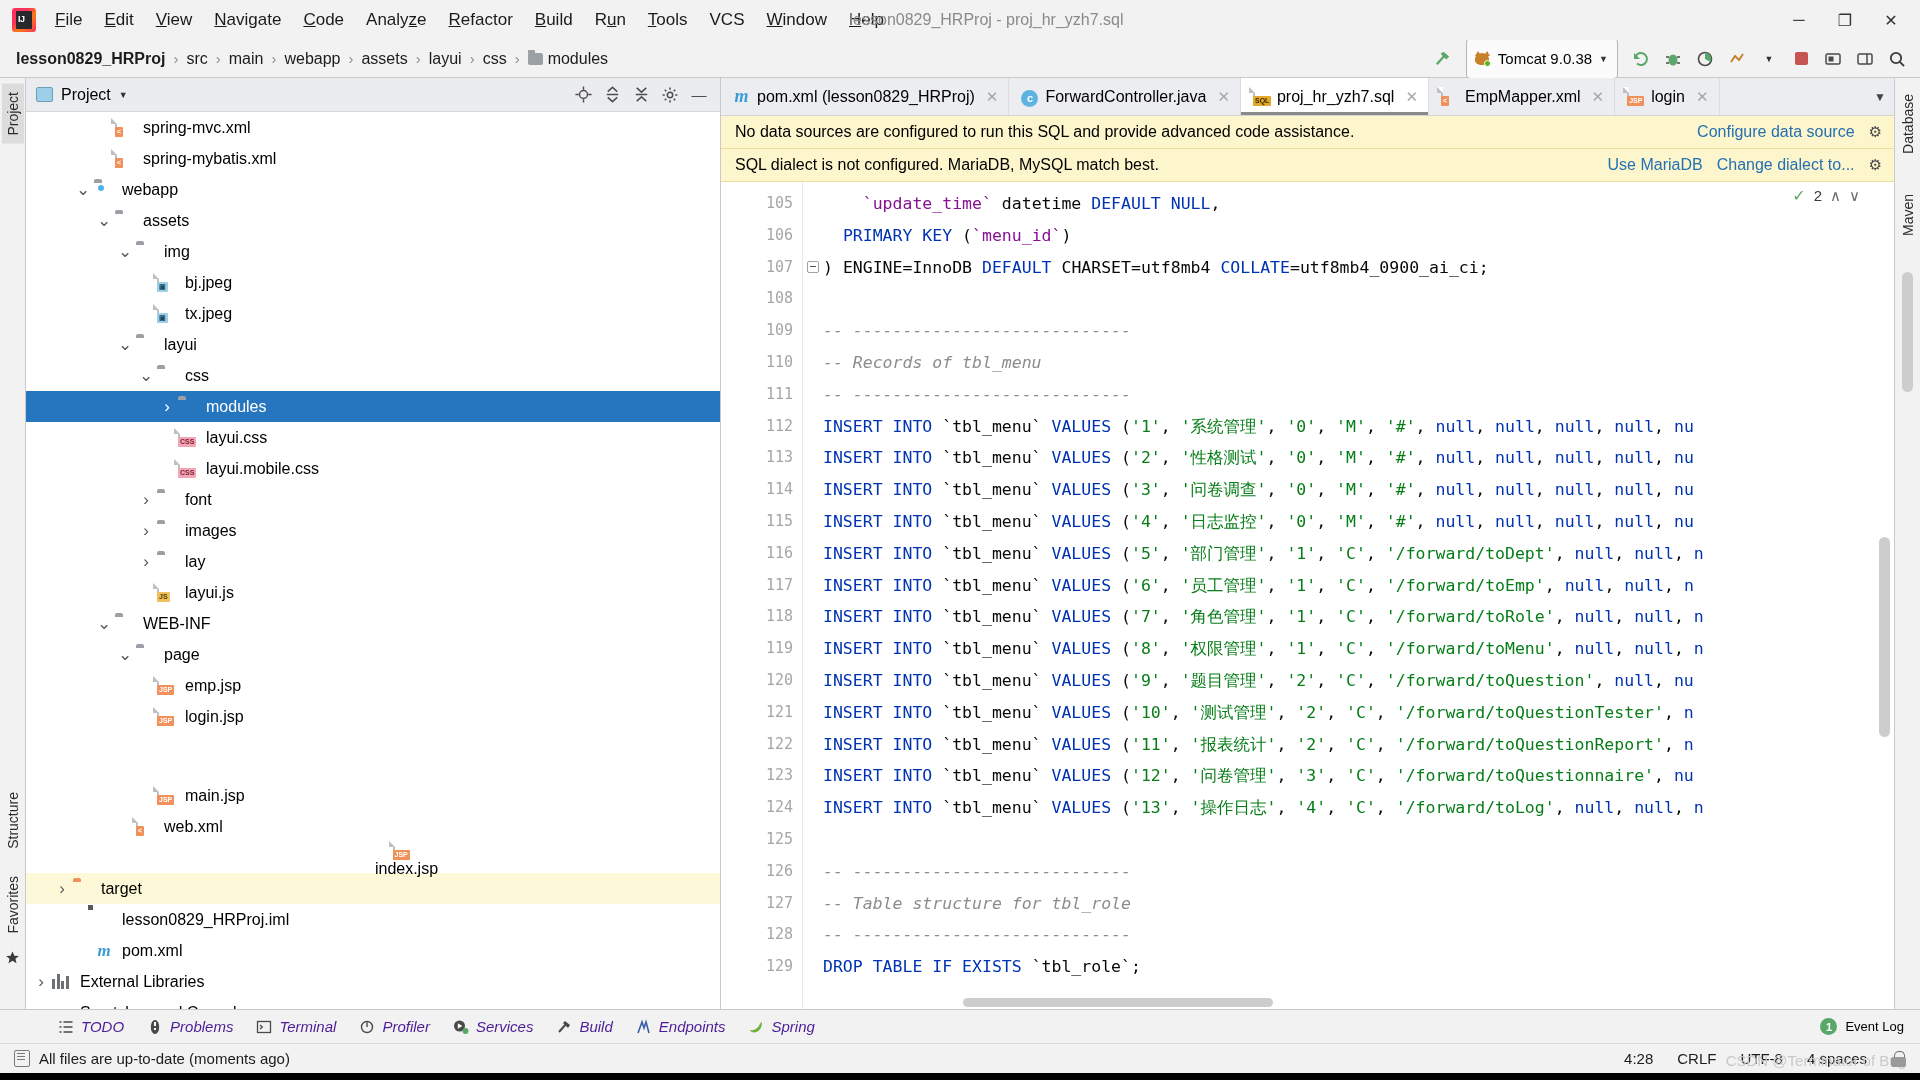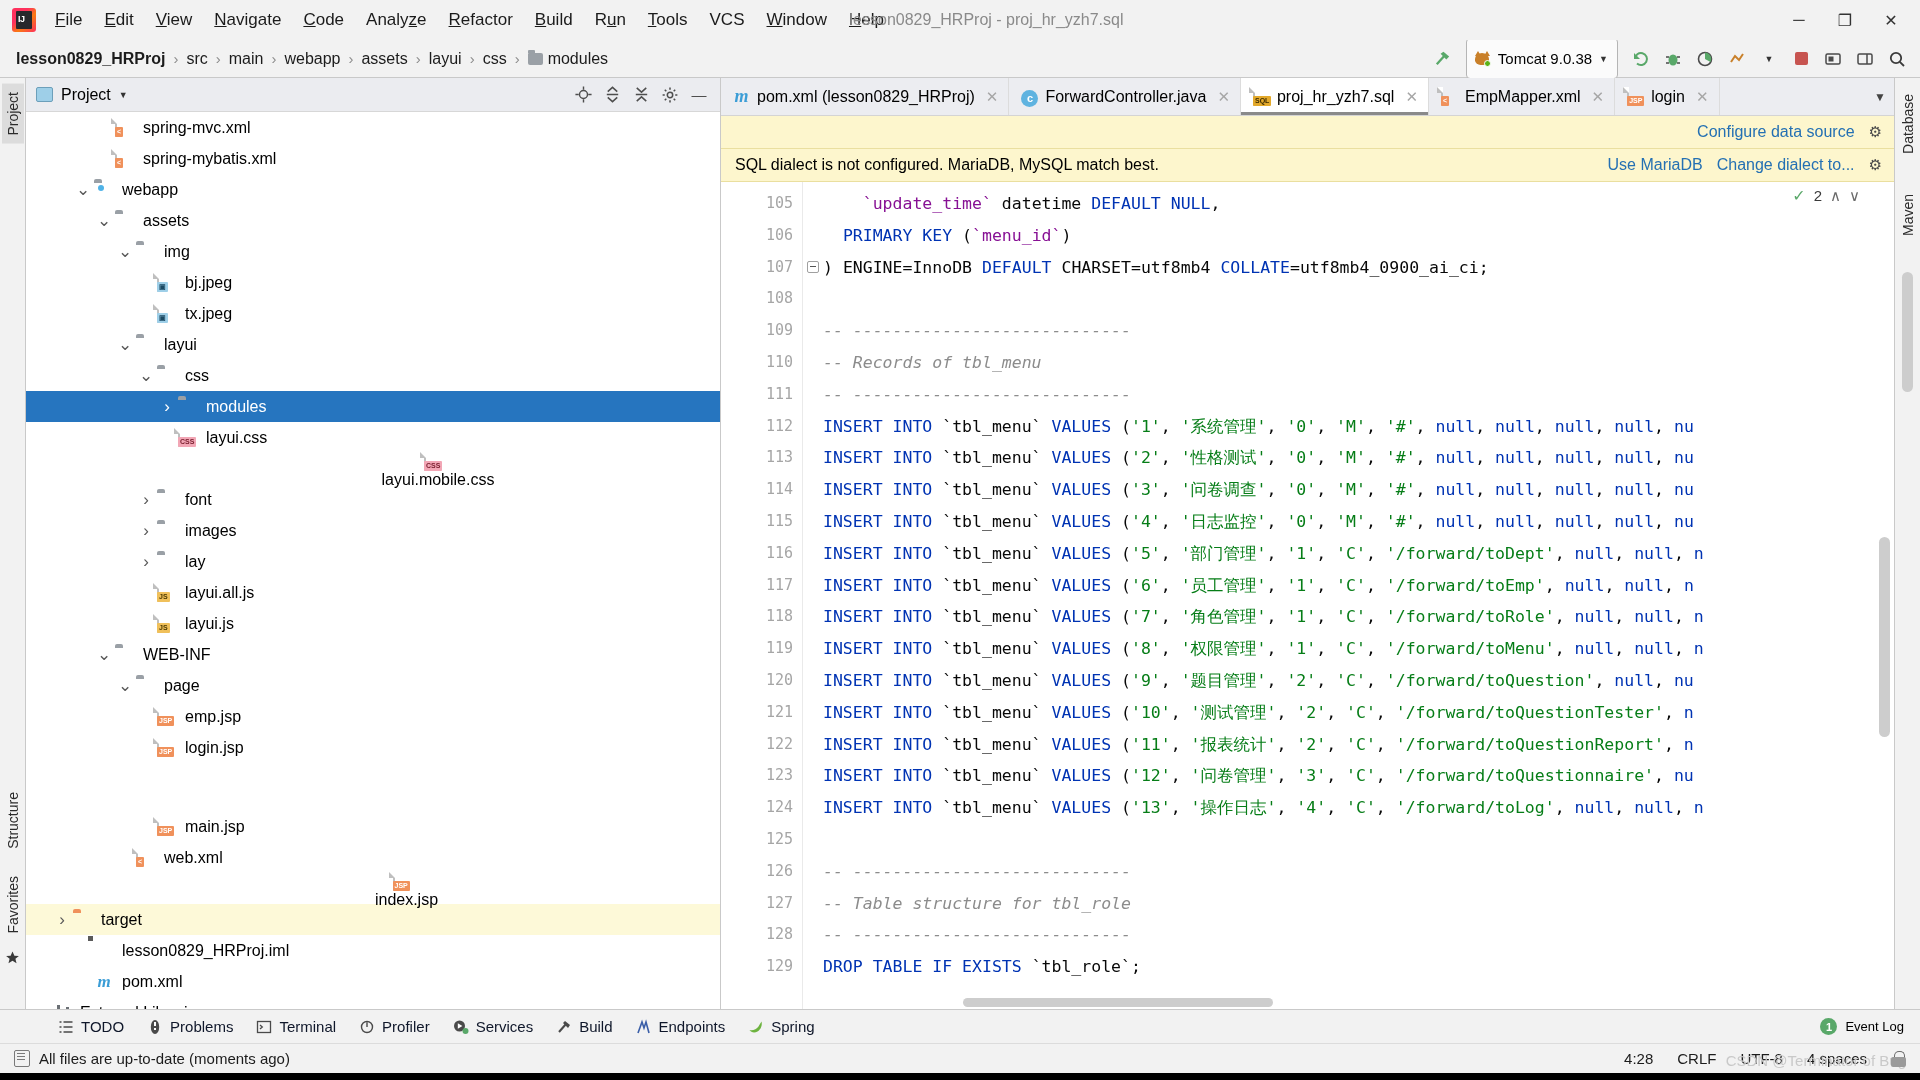--- a/index.html
+++ b/index.html
@@ -174,21 +174,21 @@
   .insp-box { position: absolute; right: 34px; top: 4px; display: flex; align-items: center; gap: 8px;
      font-size: 15px; color: #3a3a3a; }
   .insp-check { color: #59a869; font-size: 16px; }
   .scroll-thumb { position: absolute; right: 4px; width: 11px; background: #cdcdcd; border-radius: 6px; }
   .hscroll { position:absolute; left:82px; right:22px; bottom:0; height:13px; }
   .hscroll-thumb { position:absolute; left:160px; width:310px; top:2px; height:9px; background:#cdcdcd;border-radius:5px;}
 
   
   .toolwin-bar { height: 34px; display: flex; align-items: center; background: #f2f2f2;
      border-top: 1px solid #c9c9c9; padding-left: 46px; flex: none; gap: 2px; }
-  .tw-item { display: flex; align-items: center; gap: 7px; padding: 4px 11px; font-size: 15px; color:#0f172a;}
+  .tw-item { display: flex; align-items: center; gap: 7px; padding: 4px 11px; font-size: 15px; color:#4c1d95;font-style:italic;}
   .tw-ic { width:17px;height:17px;display:flex;align-items:center;justify-content:center;font-size:14px;color:#4a4a4a;position:relative;}
   .tw-right { margin-left: auto; display:flex; align-items:center; padding-right: 16px; gap: 8px; }
   .evt-dot { width:17px;height:17px;border-radius:50%;background:#59a869;color:#fff;font-size:11px;
      display:flex;align-items:center;justify-content:center;font-weight:bold;}
 
   .statusbar { height: 30px; display: flex; align-items: center; background: #f2f2f2;
      border-top: 1px solid #dcdcdc; padding: 0 14px 0 14px; font-size: 15px; color: #1c1c1c; flex:none;}
   .sb-ic { width:16px;height:17px;border:1px solid #7a7a7a;border-radius:2px;margin-right:9px;position:relative;}
   .sb-ic::after{content:"";position:absolute;left:2px;top:2px;width:8px;height:1px;background:#7a7a7a;
      box-shadow:0 3px 0 #7a7a7a,0 6px 0 #7a7a7a;}
@@ -416,44 +416,39 @@
           <div class="trow sel" style="padding-left: 130px;">
             <span class="tw" style="font-size: 17px;">›</span>
             <span class="ticon"><span class="ic-folder"></span></span>
             <span class="tlabel">modules</span>
           </div>
           <div class="trow" style="padding-left: 130px;">
             <span class="tw"></span>
             <span class="ticon"><span class="ic-doc"><span class="ic-badge bg-css">CSS</span></span></span>
             <span class="tlabel">layui.css</span>
           </div>
-          <div class="trow" style="padding-left: 130px; flex-direction: column;">
+          <div class="trow" style="padding-left: 130px;">
             <span class="tw"></span>
             <span class="ticon"><span class="ic-doc"><span class="ic-badge bg-css">CSS</span></span></span>
             <span class="tlabel">layui.mobile.css</span>
           </div>
           <div class="trow" style="padding-left: 109px;">
             <span class="tw" style="font-size: 17px;">›</span>
             <span class="ticon"><span class="ic-folder"></span></span>
             <span class="tlabel">font</span>
           </div>
           <div class="trow" style="padding-left: 109px;">
             <span class="tw" style="font-size: 17px;">›</span>
             <span class="ticon"><span class="ic-folder"></span></span>
             <span class="tlabel">images</span>
           </div>
           <div class="trow" style="padding-left: 109px;">
             <span class="tw" style="font-size: 17px;">›</span>
             <span class="ticon"><span class="ic-folder"></span></span>
             <span class="tlabel">lay</span>
-          </div>
-          <div class="trow" style="padding-left: 109px;">
-            <span class="tw"></span>
-            <span class="ticon"><span class="ic-doc"><span class="ic-badge bg-js">JS</span></span></span>
-            <span class="tlabel">layui.all.js</span>
           </div>
           <div class="trow" style="padding-left: 109px;">
             <span class="tw"></span>
             <span class="ticon"><span class="ic-doc"><span class="ic-badge bg-js">JS</span></span></span>
             <span class="tlabel">layui.js</span>
           </div>
           <div class="trow" style="padding-left: 67px;">
             <span class="tw" style="font-size: 17px; line-height: 10px;">⌄</span>
             <span class="ticon"><span class="ic-folder"></span></span>
             <span class="tlabel">WEB-INF</span>
@@ -552,20 +547,21 @@
           </div>
           <div class="tab">
             <span class="tabicon"><span class="ic-doc"><span class="ic-badge bg-jsp">JSP</span></span></span>
             <span>login</span>
             <span class="x">✕</span>
           </div>
           <div class="tabs-more">▼</div>
         </div>
 
       <div class="banner">
+        <span>No data sources are configured to run this SQL and provide advanced code assistance.</span>
         <span class="spacer"></span>
         <a href="#">Configure data source</a>
         <span class="gear">⚙</span>
       </div>
 
       <div class="banner">
         <span>SQL dialect is not configured. MariaDB, MySQL match best.</span>
         <span class="spacer"></span>
         <a href="#">Use MariaDB</a>
         <a href="#">Change dialect to...</a>

